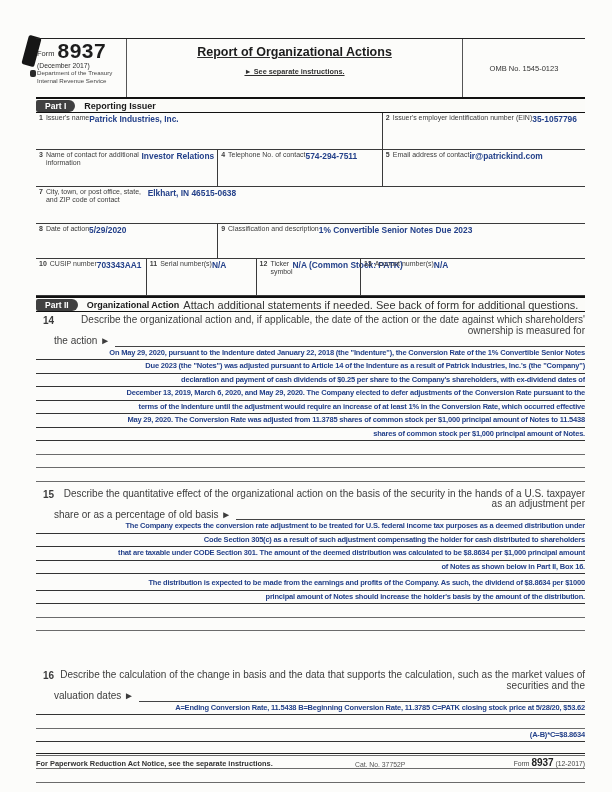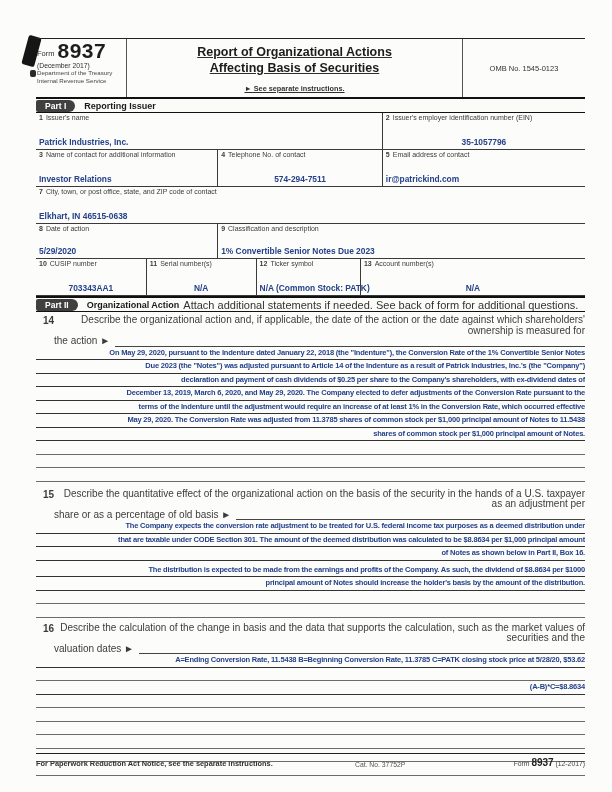--- a/index.html
+++ b/index.html
@@ -28,21 +28,21 @@
   
   .part-bar{display:flex;align-items:center;height:13px;border-top:2px solid #111;
             border-bottom:1px solid #111;background:#fbfbf8;}
   .part-chip{background:#404040;color:#fff;font-weight:bold;font-size:8.5px;height:12px;
              line-height:12px;padding:0 9px;border-radius:2px 6px 6px 2px;margin-right:9px;}
   .part-title{font-weight:bold;font-size:9px;color:#1a1a1a;}
   .part-rest{font-size:11px;color:#333;margin-left:4px;font-weight:normal;}
 
   
   .grow{display:flex;border-bottom:1px solid #3a3a3a;}
-  .cell{display:flex;flex-direction:column;justify-content:space-between;
+  .cell{display:flex;flex-direction:row;
         padding:1px 3px 2px 3px;box-sizing:border-box;}
   .cell + .cell{border-left:1px solid #3a3a3a;}
   .cl{font-size:7px;color:#3c3c3c;display:flex;gap:3px;line-height:1.2;}
   .cn{font-weight:bold;flex:none;}
   .cv{font-size:8.4px;font-weight:bold;color:#24418a;white-space:nowrap;}
   .cv.center{text-align:center;}
 
   
   .qrow{display:flex;font-size:10px;color:#3c3c3c;padding-top:3px;text-align:right;}
   .qnum{width:18px;font-weight:bold;flex:none;}
@@ -78,21 +78,20 @@
         <div class="form-line">
           <span class="form-word">Form</span>
           <span class="form-number">8937</span>
         </div>
         <div class="rev">(December 2017)</div>
         <div class="agency">Department of the Treasury</div>
         <div class="agency">Internal Revenue Service</div>
       </div>
       <div class="h-center">
         <div class="title">Report of Organizational Actions</div>
-        <div class="title">Affecting Basis of Securities</div>
         <div class="see-instr">► See separate instructions.</div>
       </div>
       <div class="h-right">
         <span>OMB No. 1545-0123</span>
       </div>
     </div>
 
     <div class="part-bar">
       <span class="part-chip">Part I</span>
       <span class="part-title">Reporting Issuer</span>
@@ -229,30 +228,31 @@
       <div class="qtext">
         <div>Describe the quantitative effect of the organizational action on the basis of the security in the hands of a U.S. taxpayer as an adjustment per</div>
         <div class="qline2">
             <span>share or as a percentage of old basis ►</span>
             <span class="qfill"></span>
           </div>
       </div>
     </div>
     <div>
       <div class="ans">The Company expects the conversion rate adjustment to be treated for U.S. federal income tax purposes as a deemed distribution under</div>
+      <div class="ans">Code Section 305(c) as a result of such adjustment compensating the holder for cash distributed to shareholders</div>
       <div class="ans">that are taxable under CODE Section 301. The amount of the deemed distribution was calculated to be $8.8634 per $1,000 principal amount</div>
       <div class="ans">of Notes as shown below in Part II, Box 16.</div>
       <div class="gap3"></div>
       <div class="ans">The distribution is expected to be made from the earnings and profits of the Company. As such, the dividend of $8.8634 per $1000</div>
       <div class="ans">principal amount of Notes should increase the holder's basis by the amount of the distribution.</div>
       <div class="ans blank"></div>
       <div class="ans blank"></div>
     </div>
 
-    <div class="qrow" style="margin-top:2px">
+    <div class="qrow" style="margin-top:36px">
       <div class="qnum">16</div>
       <div class="qtext">
         <div>Describe the calculation of the change in basis and the data that supports the calculation, such as the market values of securities and the</div>
         <div class="qline2">
             <span>valuation dates ►</span>
             <span class="qfill"></span>
           </div>
       </div>
     </div>
     <div>

